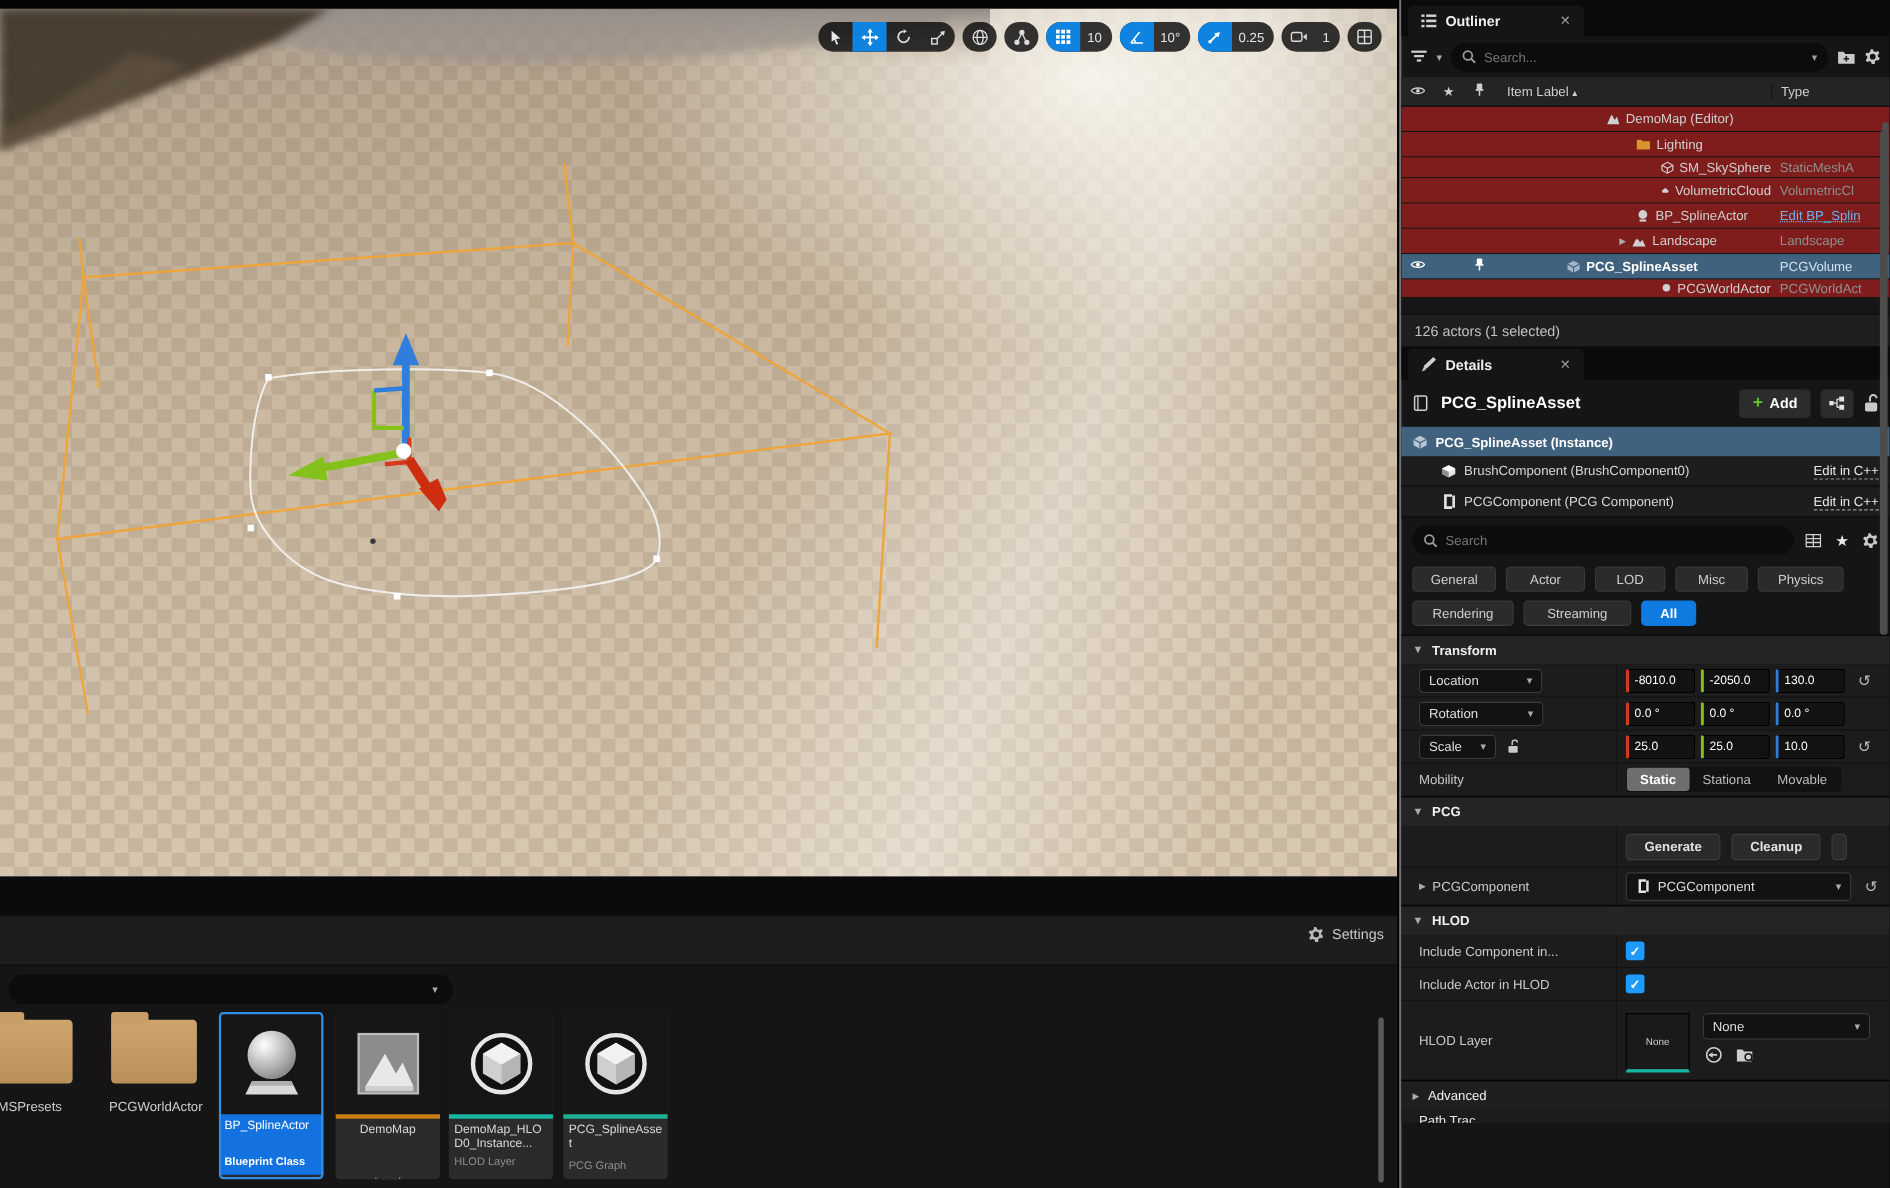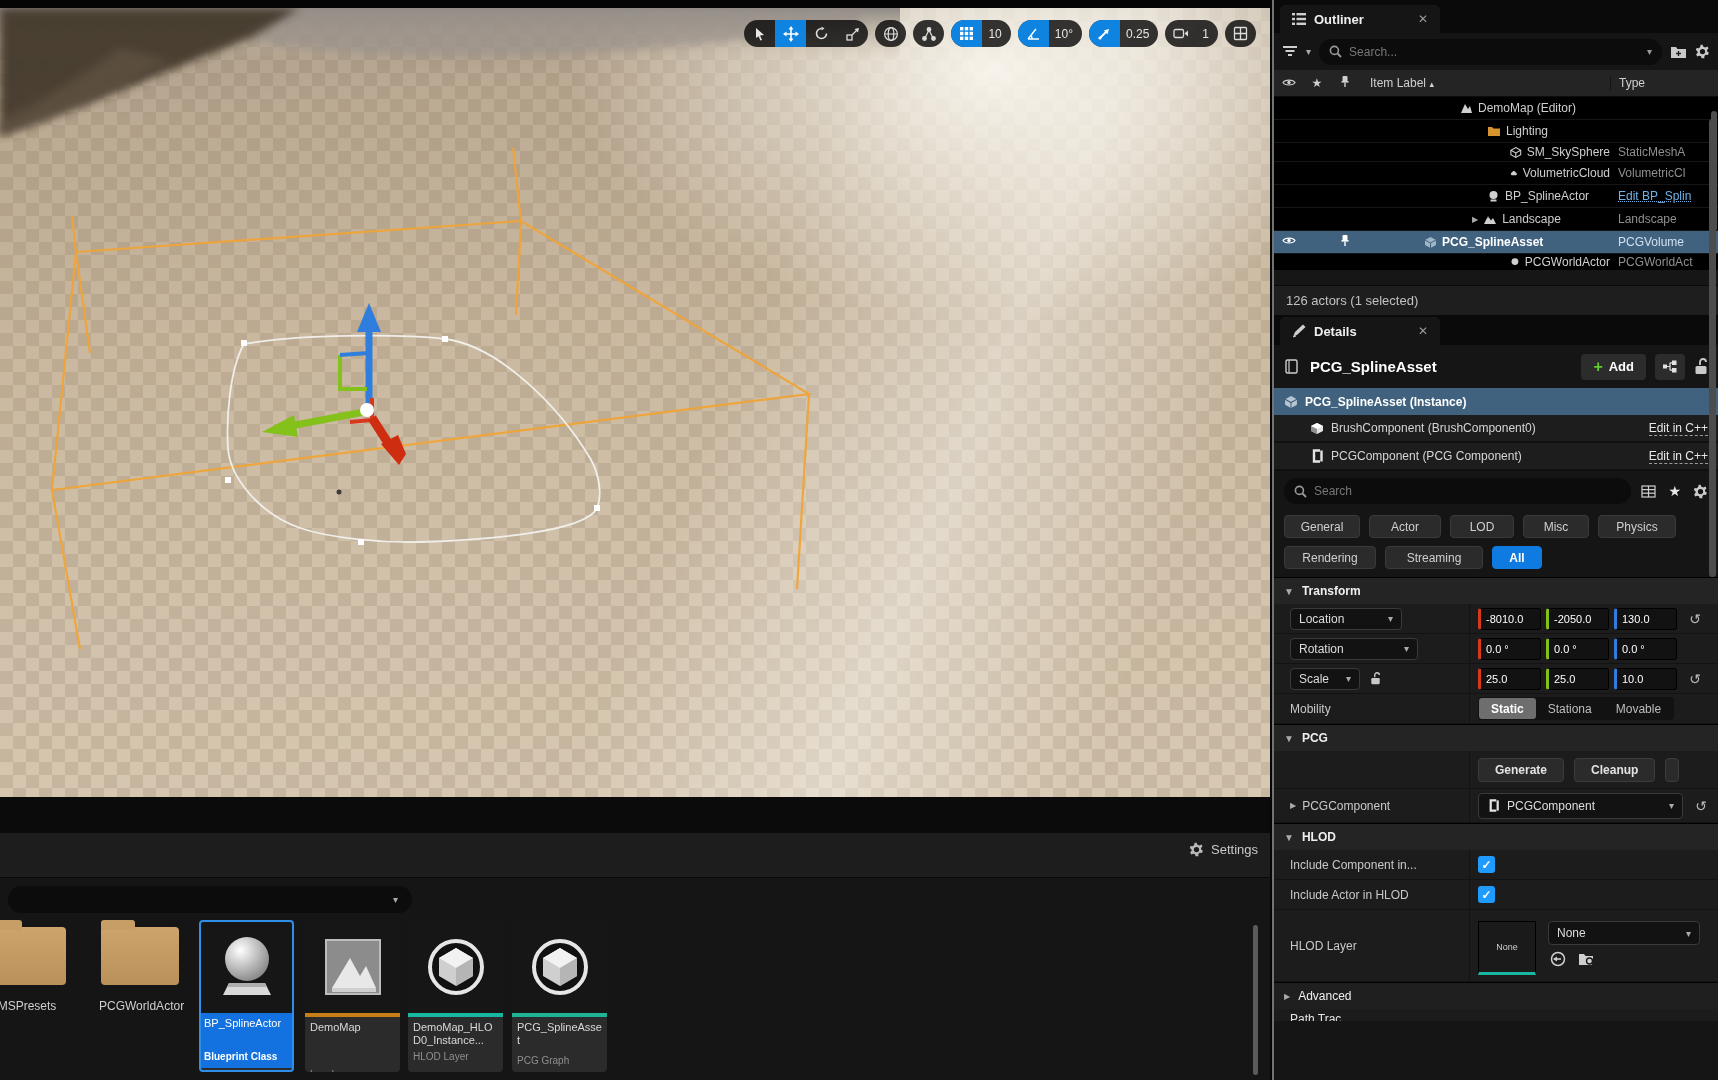--- a/index.html
+++ b/index.html
@@ -56,21 +56,21 @@
   .tab .t-x { margin-left:auto; color:#9a9a9a; font-size:12px; }
 
   
   .ol-tools { height:37px; display:flex; align-items:center; gap:8px; padding:0 8px; }
   .search-pill { flex:1; height:26px; background:#0c0c0c; border-radius:13px; display:flex; align-items:center; gap:7px; padding:0 10px; color:#777; font-size:12px; }
   .search-pill .chev { margin-left:auto; color:#999; }
   .ol-colhead { height:27px; background:#242424; display:flex; align-items:center; font-size:12px; color:#d0d0d0; border-bottom:1px solid #0c0c0c; }
   .col-eye { width:30px; text-align:center; } .col-star { width:26px; text-align:center; } .col-pin { width:30px; text-align:center; }
   .col-label { flex:1; padding-left:10px; } .col-type { width:108px; border-left:1px solid #141414; padding-left:8px; }
   .ol-list { height:188px; background:#161616; position:relative; overflow:hidden; }
-  .ol-row { height:23px; display:flex; align-items:center; font-size:12px; color:#cfcfcf; background:#000000; border-bottom:1px solid #161616; }
+  .ol-row { height:23px; display:flex; align-items:center; font-size:12px; color:#cfcfcf; background:#7f1d1d; border-bottom:1px solid #161616; }
   .ol-row.sel { background:#40627f; color:#fff; }
   .ol-row .r-left { width:86px; display:flex; }
   .ol-row .r-left .cell { width:30px; text-align:center; } .ol-row .r-left .cell2 { width:26px; text-align:center; }
   .ol-row .r-main { flex:1; display:flex; align-items:center; gap:5px; overflow:hidden; white-space:nowrap; }
   .ol-row .r-type { width:108px; color:#8f8f8f; overflow:hidden; white-space:nowrap; padding-left:8px; }
   .ol-row.sel .r-type { color:#cfe0ef; }
   .type-link { color:#6fb1e8; text-decoration:underline; text-decoration-style:dotted; }
   .ol-scroll { position:absolute; right:1px; top:14px; width:6px; height:120px; background:#4f4f4f; border-radius:3px; }
   .ol-status { height:30px; background:#1e1e1e; display:flex; align-items:center; padding:0 12px; font-size:13px; color:#c2c2c2; border-top:1px solid #0a0a0a; }
 
@@ -337,21 +337,21 @@
       <div class="tile" style="left:305px; top:5px;">
         <div class="t-icon">
           <svg width="66" height="66" viewBox="0 0 66 66">
               <rect x="6" y="6" width="54" height="54" fill="#8c8c8c"></rect>
               <rect x="6" y="6" width="54" height="54" fill="none" stroke="#bdbdbd" stroke-width="2"></rect>
               <polygon points="12,54 30,24 40,42 46,32 56,54" fill="#e8e8e8"></polygon>
               <polygon points="12,54 56,54 56,58 12,58" fill="#cfcfcf"></polygon>
             </svg>
         </div>
         <div class="t-accent" style="background: rgb(201, 125, 21);"></div>
-        <div class="t-body" style="height:51px;">
+        <div class="t-body" style="height:51px;text-align:center;">
           <div class="t-name">DemoMap</div>
           <div class="t-type" style="padding-top:16px;">Level</div>
         </div>
       </div>
 
       <div class="tile" style="left:408px; top:5px;">
         <div class="t-icon">
           <svg width="70" height="70" viewBox="0 0 70 70">
               <circle cx="35" cy="35" r="28" fill="#111"></circle>
               <circle cx="35" cy="35" r="26" fill="none" stroke="#e6e6e6" stroke-width="4"></circle>
@@ -670,21 +670,21 @@
           </div>
         <div class="p-val">
           <div class="vbox x">-8010.0</div>
           <div class="vbox y">-2050.0</div>
           <div class="vbox z">130.0</div>
           <span class="reset">↺</span>
         </div>
       </div>
       <div class="prow">
         <div class="p-name">
-            <div class="drop-btn" style="width:128px; justify-content:space-between;">
+            <div class="drop-btn" style="width:113px; justify-content:space-between;">
               <span>Rotation</span>
               <span class="chev">▾</span>
             </div>
           </div>
         <div class="p-val">
           <div class="vbox x">0.0 °</div>
           <div class="vbox y">0.0 °</div>
           <div class="vbox z">0.0 °</div>
           <span class="reset"></span>
         </div>

